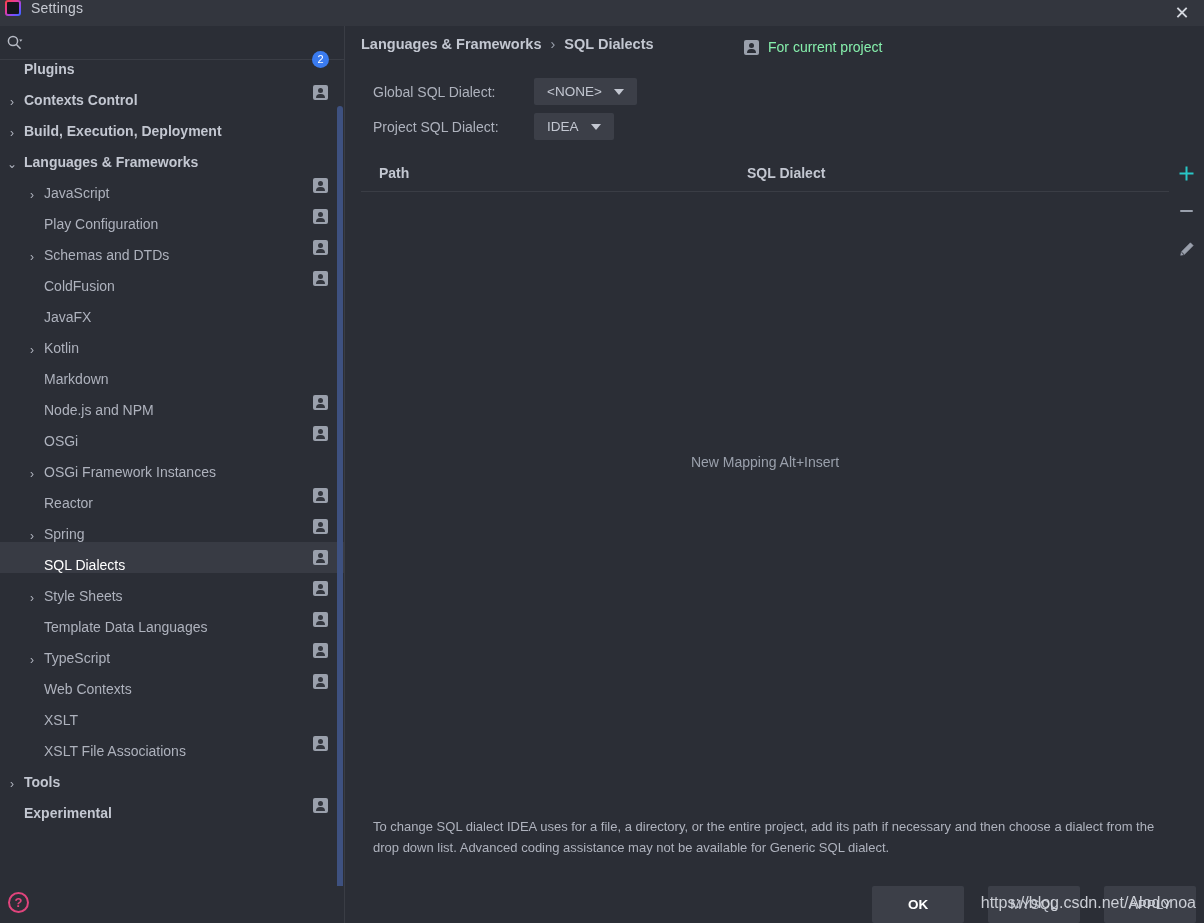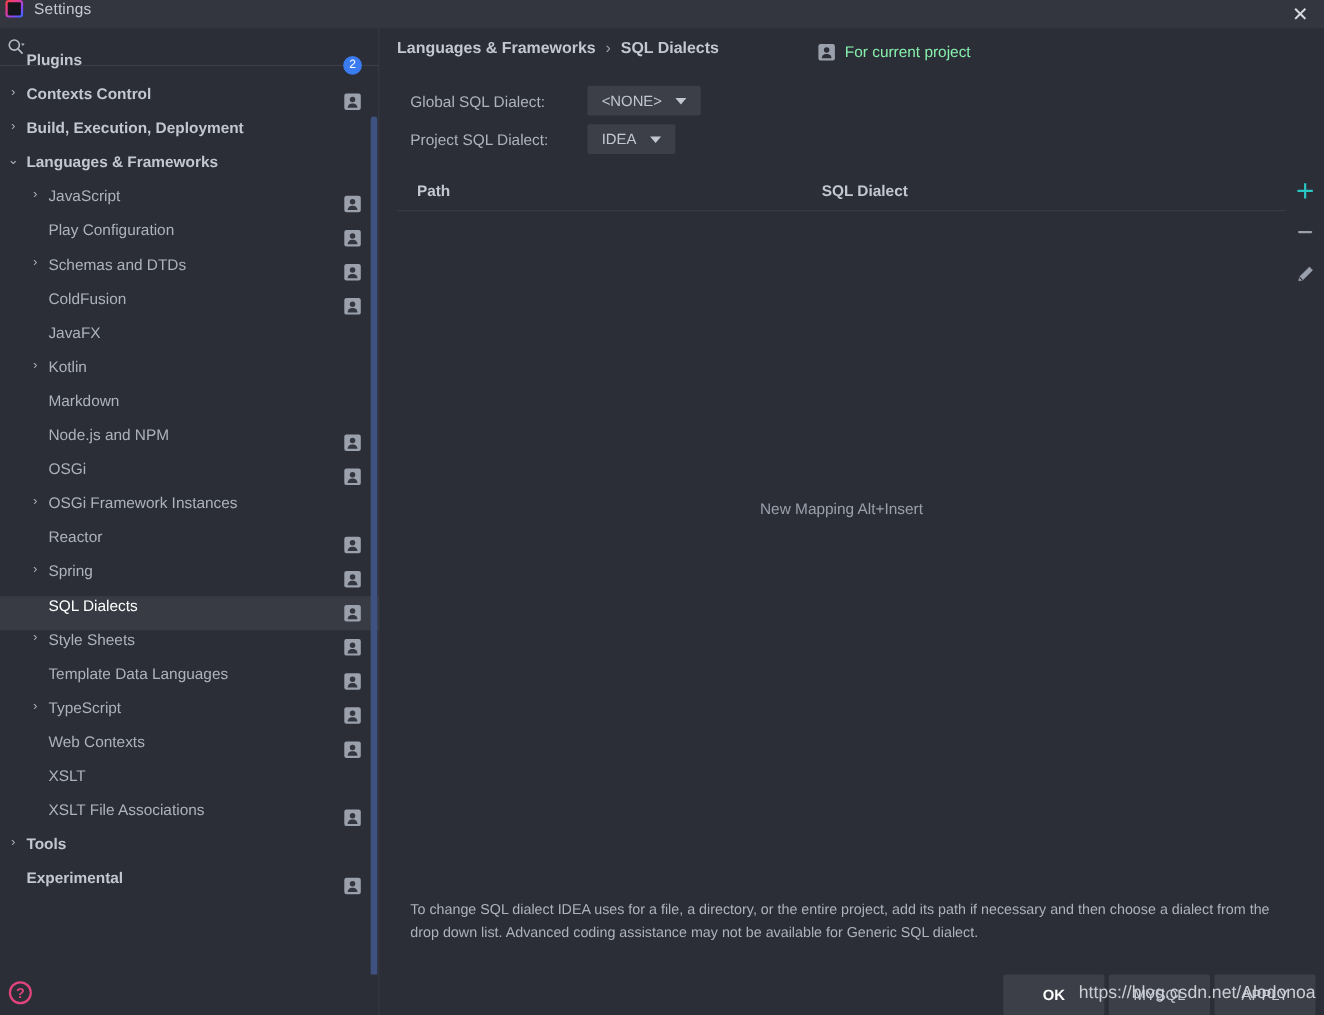--- a/index.html
+++ b/index.html
@@ -49,21 +49,21 @@
   }
   #search-input {
     position: absolute; left: 28px; top: 4px; width: 305px; height: 24px;
     background: transparent; border: none; outline: none;
     color: #c6c9d1; font-size: 13px; font-family: "Liberation Sans", sans-serif;
   }
   #tree {
     position: relative; height: 840px; overflow: hidden;
   }
   .tree-item {
-    position: relative; height: 31px; display: flex; align-items: flex-start;
+    position: relative; height: 31px; display: flex; align-items: flex-end;
     padding-right: 12px; cursor: default; user-select: none;
   }
   .tree-item.selected { background: #383b44; }
   .tree-item .arrow {
     position: absolute; width: 12px; height: 12px; color: #aeb2bd;
     font-size: 12px; line-height: 12px; text-align: center;
   }
   .tree-item .label {
     font-size: 14px; color: #aeb2bd; white-space: nowrap;
   }
@@ -176,21 +176,21 @@
     width: 13px; height: 2px; background: #9aa0ac; border-radius: 1px;
   }
 
   
   #hint {
     position: absolute; left: 28px; top: 790px; width: 800px;
     font-size: 13px; line-height: 21px; color: #aeb2bd;
   }
   #buttons {
     position: absolute; right: 8px; bottom: 0px;
-    display: flex; gap: 4px;
+    display: flex; gap: 24px;
   }
   .dlg-btn {
     width: 92px; height: 37px; border: none; border-radius: 2px;
     background: #3c3f48; color: #c3c7d1; font-size: 13.5px;
     font-family: "Liberation Sans", sans-serif; cursor: pointer;
   }
   .dlg-btn.primary { background: #3c3f48; color: #ffffff; font-weight: bold; }
 
   #watermark {
     position: absolute; right: 8px; bottom: 11px;

